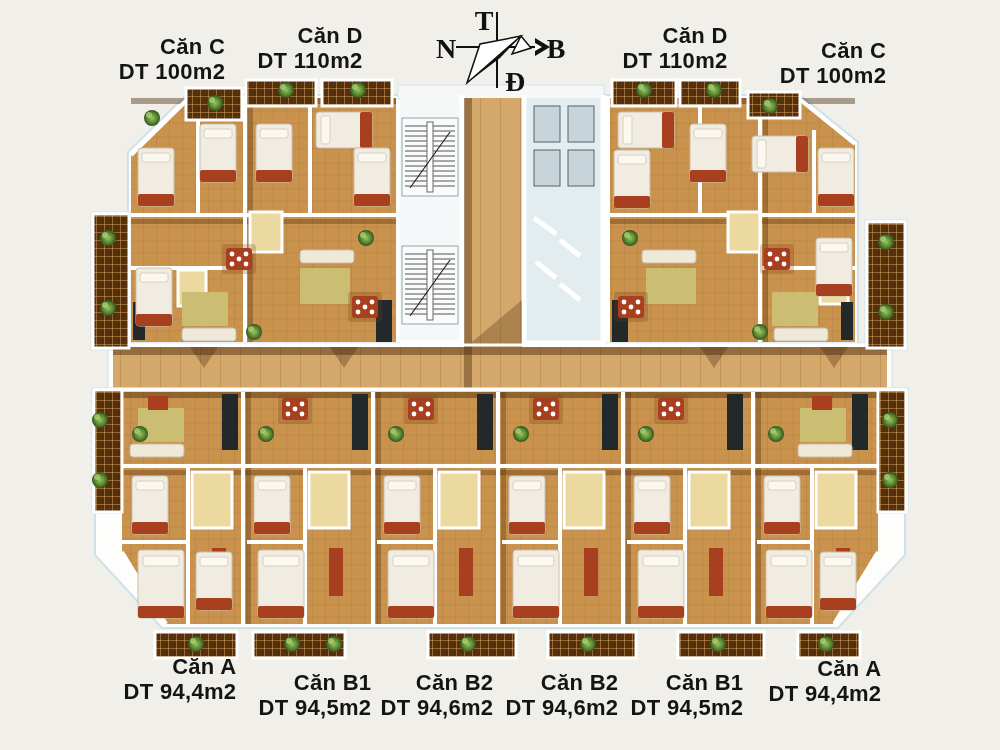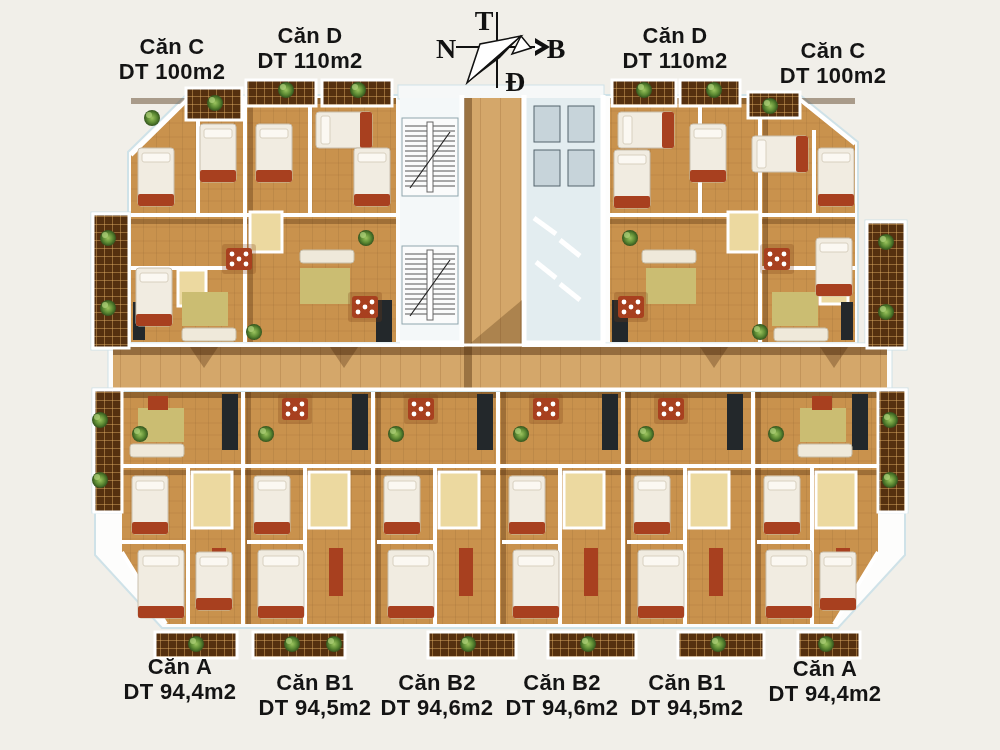--- a/index.html
+++ b/index.html
@@ -5,21 +5,21 @@
   :root{
     --bg:#f1efe9; --wood:#c9924d; --corridor:#d4a76a; --tile:#55300f;
     --wall:#ffffff; --platform_edge:#cfe2e8; --furniture_red:#a8401f;
     --bed:#f1ece1; --bath:#ecd9a0; --kitchen:#23282b;
     --label_text:#141414; --compass_ink:#111111;
   }
   html,body{margin:0;padding:0;}
   .stage{position:relative;width:1000px;height:750px;background:var(--bg);overflow:hidden;
          font-family:"Liberation Sans",sans-serif;}
   .plan{position:absolute;left:0;top:0;}
-  .lbl{position:absolute;transform:translateX(-50%);text-align:center;
+  .lbl{position:absolute;transform:translateX(-50%);text-align:right;
        font-weight:bold;font-size:22px;line-height:25px;color:var(--label_text);
        letter-spacing:.3px;white-space:nowrap;}
 </style>
 </head>
 <body>
 
 <div class="stage">
 
 <svg class="plan" width="1000" height="750" viewBox="0 0 1000 750">
   <defs>

